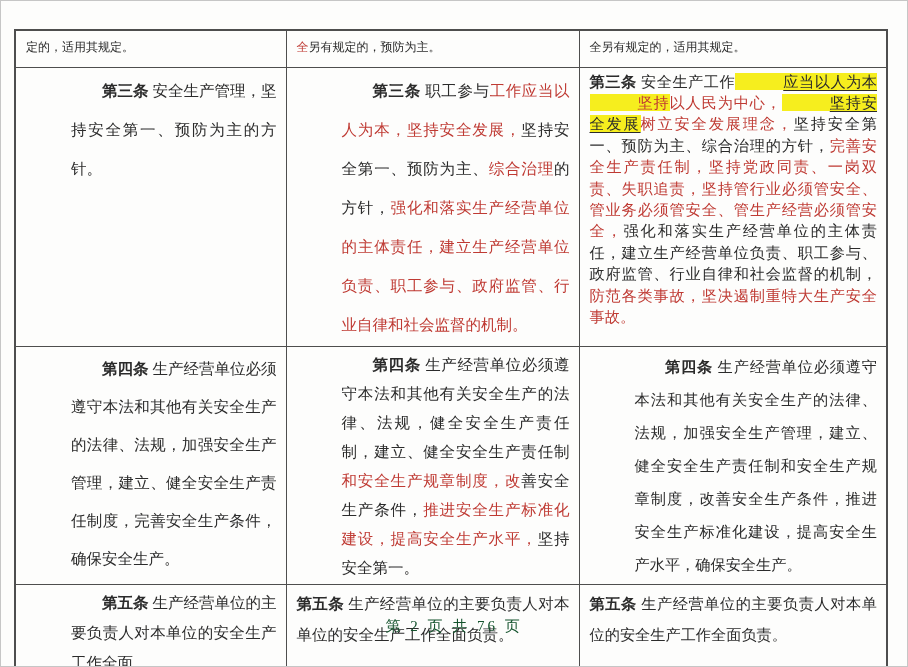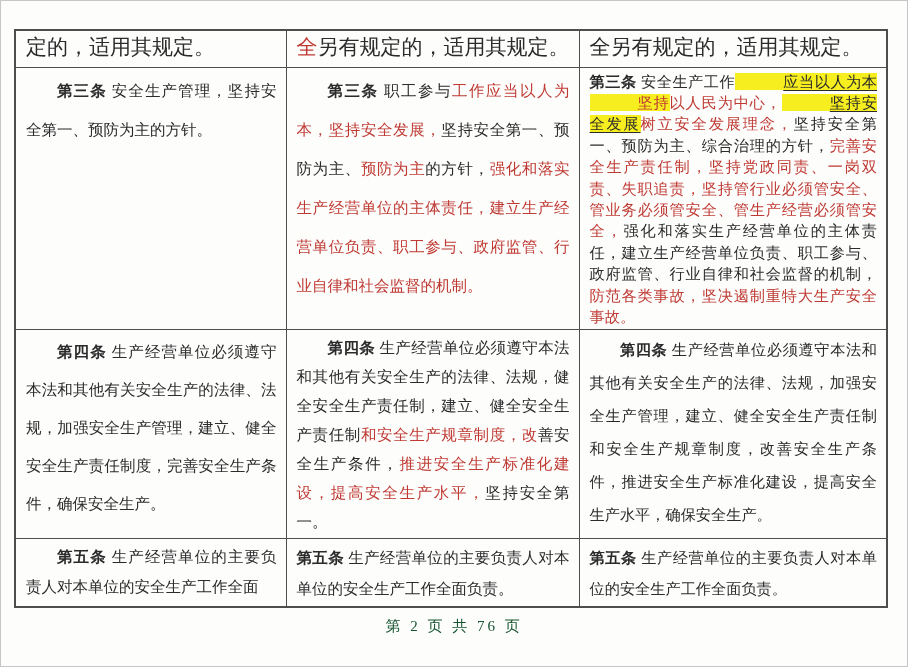--- a/index.html
+++ b/index.html
@@ -28,23 +28,23 @@
   table.cmp{border:2px solid var(--line);}
   td{
     border:1px solid var(--line);
     vertical-align:top;
     padding:3px 9px 2px 10px;
     box-sizing:border-box;
     overflow:hidden;
     text-align:justify;
   }
   td p{margin:0;}
-  td.indent p{text-indent:2em;}
+  td.indent p{text-indent:2em;margin-left:45px;}
   
-  td.r0{height:37px;font-size:21px;line-height:27px;}
+  td.r0{height:37px;font-size:12px;line-height:27px;}
   td.r1{height:236px;}
   td.r2{height:209px;}
   td.r3{height:63px;}
   td.r1.c0,td.r1.c1{font-size:15.5px;line-height:39px;}
   td.r1.c2{font-size:15.2px;line-height:21.4px;}
   td.r2.c0{font-size:15.5px;line-height:38px;}
   td.r2.c1{font-size:15.5px;line-height:29px;}
   td.r2.c2{font-size:15.2px;line-height:33px;}
   td.r3.c0{font-size:15.5px;line-height:30px;}
   td.r3.c1{font-size:15.5px;line-height:31px;}
@@ -73,32 +73,32 @@
       <col style="width:271px">
       <col style="width:293px">
       <col style="width:308px">
     </colgroup>
     <tbody>
         <tr>
           <td class="r0 c0">
             <p><span>定的，适用其规定。</span></p>
           </td>
           <td class="r0 c1">
-            <p><span class="red">全</span><span>另有规定的，适用其规定。</span></p>
+            <p><span class="red">全</span><span>另有规定的，预防为主。</span></p>
           </td>
           <td class="r0 c2">
             <p><span>全另有规定的，适用其规定。</span></p>
           </td>
         </tr>
         <tr>
           <td class="r1 c0 indent">
             <p><span class="bold">第三条</span><span> 安全生产管理，坚持安全第一、预防为主的方针。</span></p>
           </td>
           <td class="r1 c1 indent">
-            <p><span class="bold">第三条</span><span> 职工参与</span><span class="red">工作应当以人为本，坚持安全发展，</span><span>坚持安全第一、预防为主、</span><span class="red">预防为主</span><span>的方针，</span><span class="red">强化和落实生产经营单位的主体责任，建立生产经营单位负责、职工参与、政府监管、行业自律和社会监督的机制。</span></p>
+            <p><span class="bold">第三条</span><span> 职工参与</span><span class="red">工作应当以人为本，坚持安全发展，</span><span>坚持安全第一、预防为主、</span><span class="red">综合治理</span><span>的方针，</span><span class="red">强化和落实生产经营单位的主体责任，建立生产经营单位负责、职工参与、政府监管、行业自律和社会监督的机制。</span></p>
           </td>
           <td class="r1 c2">
             <p><span class="bold">第三条</span><span> 安全生产工作</span><span class="hl ul">应当以人为本</span><span class="red hl">坚持</span><span class="red">以人民为中心，</span><span class="hl ul">坚持安全发展</span><span class="red">树立安全发展理念，</span><span>坚持安全第一、预防为主、综合治理的方针，</span><span class="red">完善安全生产责任制，坚持党政同责、一岗双责、失职追责，坚持管行业必须管安全、管业务必须管安全、管生产经营必须管安全，</span><span>强化和落实生产经营单位的主体责任，建立生产经营单位负责、职工参与、政府监管、行业自律和社会监督的机制，</span><span class="red">防范各类事故，坚决遏制重特大生产安全事故。</span></p>
           </td>
         </tr>
         <tr>
           <td class="r2 c0 indent">
             <p><span class="bold">第四条</span><span> 生产经营单位必须遵守本法和其他有关安全生产的法律、法规，加强安全生产管理，建立、健全安全生产责任制度，完善安全生产条件，确保安全生产。</span></p>
           </td>
           <td class="r2 c1 indent">

